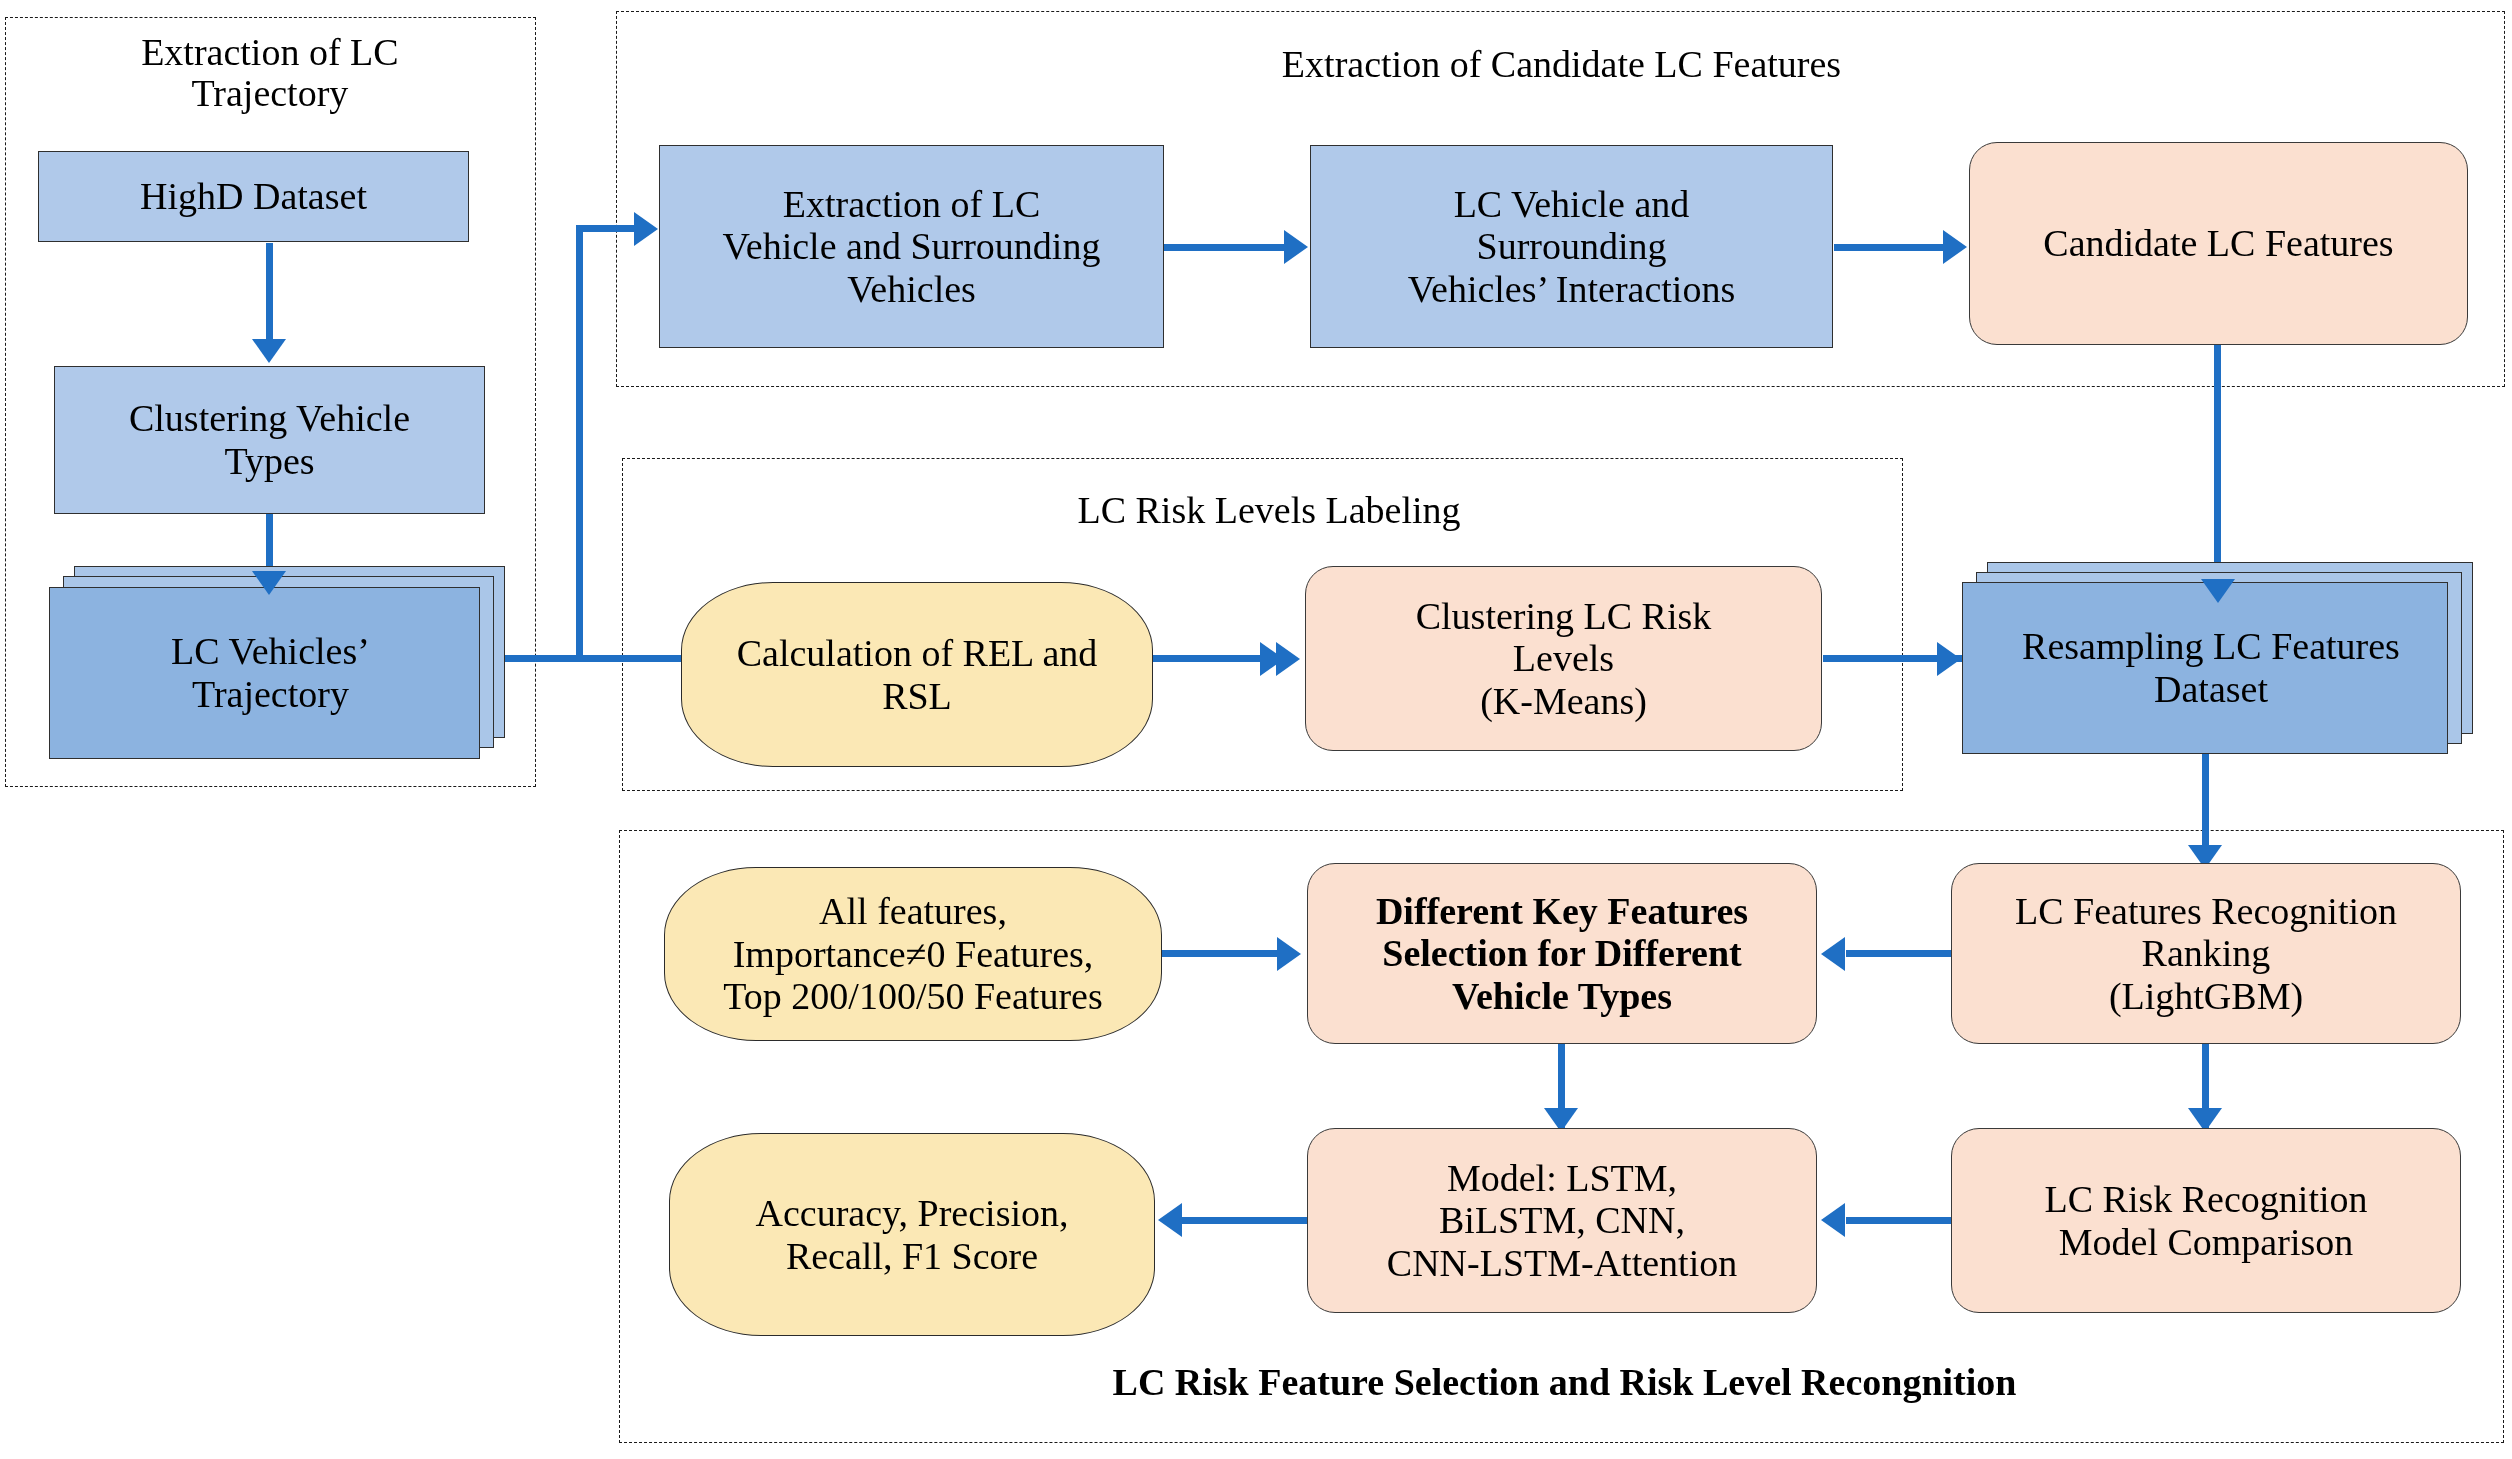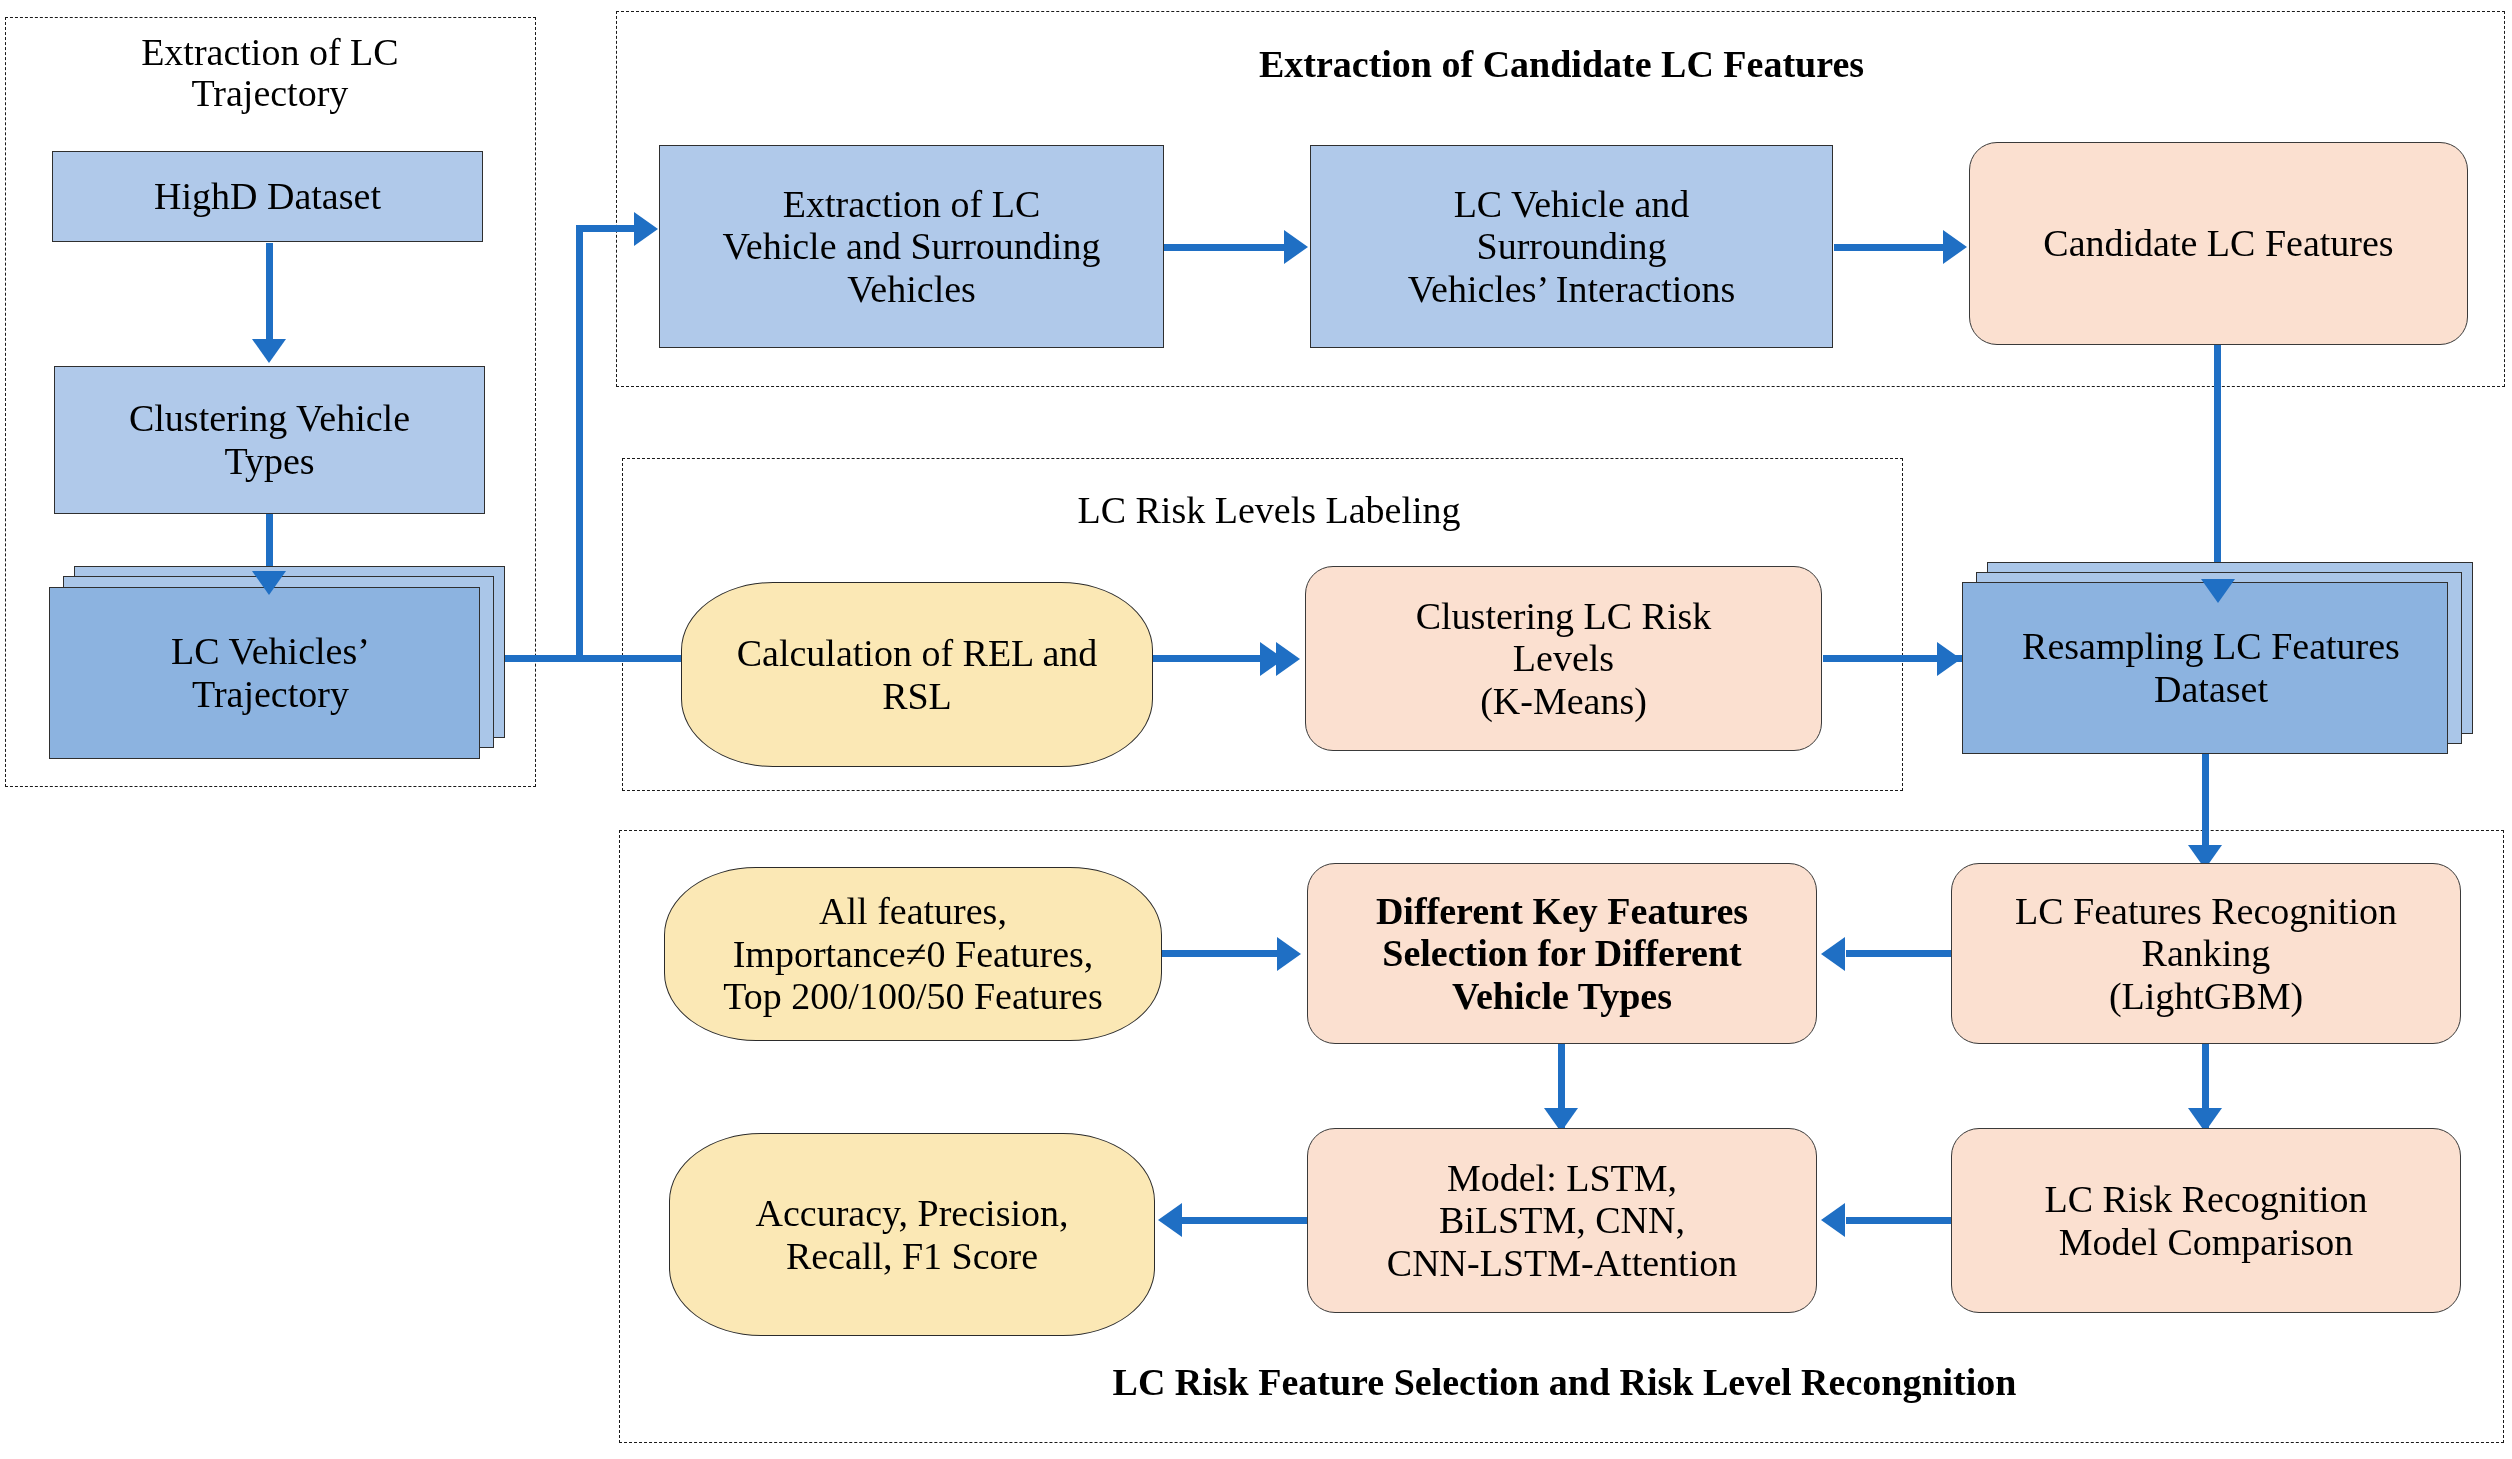--- a/index.html
+++ b/index.html
@@ -28,34 +28,34 @@
 </style>
 </head>
 <body>
 
 <div id="stage">
 
   <div class="group" style="left:4.9px;top:17px;width:531px;height:770px;"></div>
   <div class="grouptitle" style="left:23.4px;top:32px;width:493px;">Extraction of LC
 Trajectory</div>
 
-  <div class="node n-blue" style="left:52px;top:151px;width:431px;height:91px;">HighD  Dataset</div>
+  <div class="node n-blue" style="left:38px;top:151px;width:431px;height:91px;">HighD  Dataset</div>
 
   <div class="node n-blue" style="left:54px;top:366px;width:431px;height:148px;">Clustering Vehicle
 Types</div>
 
   <div class="stackwrap" style="left:49px;top:566px;width:468px;height:197px;">
     <div class="ghost" style="left:24.6px;top:0px;width:431px;height:172px;"></div>
     <div class="ghost" style="left:13.5px;top:9.9px;width:431px;height:172px;"></div>
     <div class="front" style="left:0px;top:21px;width:431px;height:172px;">LC Vehicles’
 Trajectory</div>
   </div>
 
   <div class="group" style="left:616px;top:11px;width:1889px;height:376px;"></div>
-  <div class="grouptitle" style="left:924px;top:44px;width:1275px;font-weight:bold;">Extraction of Candidate LC Features</div>
+  <div class="grouptitle" style="left:924px;top:44px;width:1275px;">Extraction of Candidate LC Features</div>
 
   <div class="node n-blue" style="left:659px;top:145px;width:505px;height:203px;">Extraction of  LC
 Vehicle and Surrounding
 Vehicles</div>
 
   <div class="node n-blue" style="left:1310px;top:145px;width:523px;height:203px;">LC Vehicle and
 Surrounding
 Vehicles’  Interactions</div>
 
   <div class="node n-peach" style="left:1969px;top:142px;width:499px;height:203px;text-align:center;">Candidate LC Features</div>

